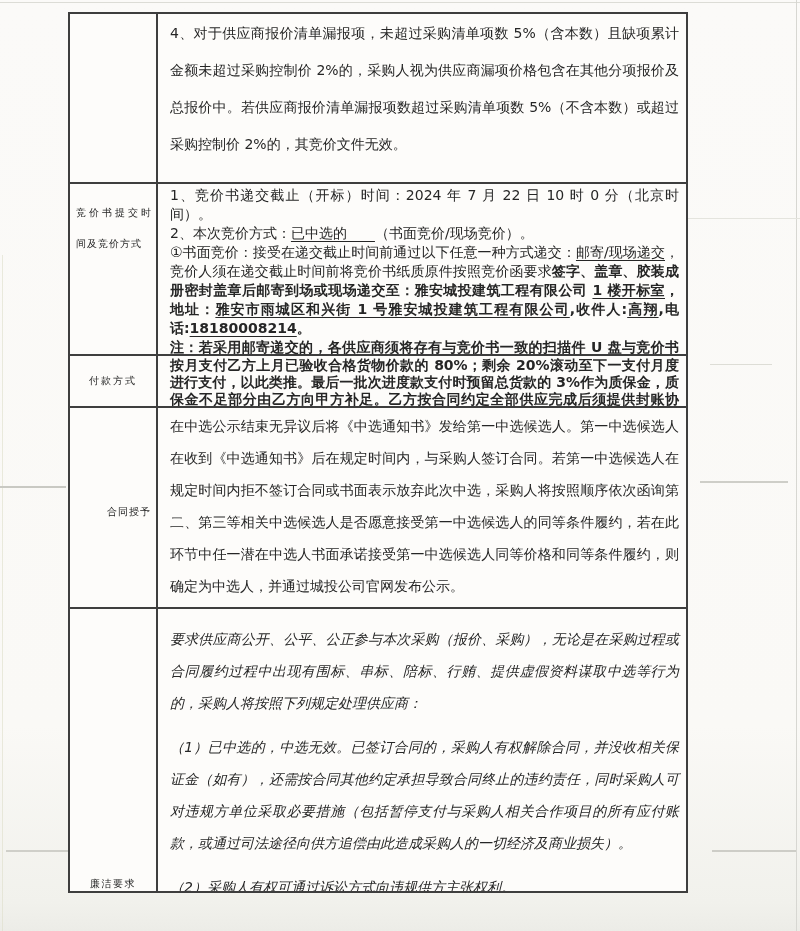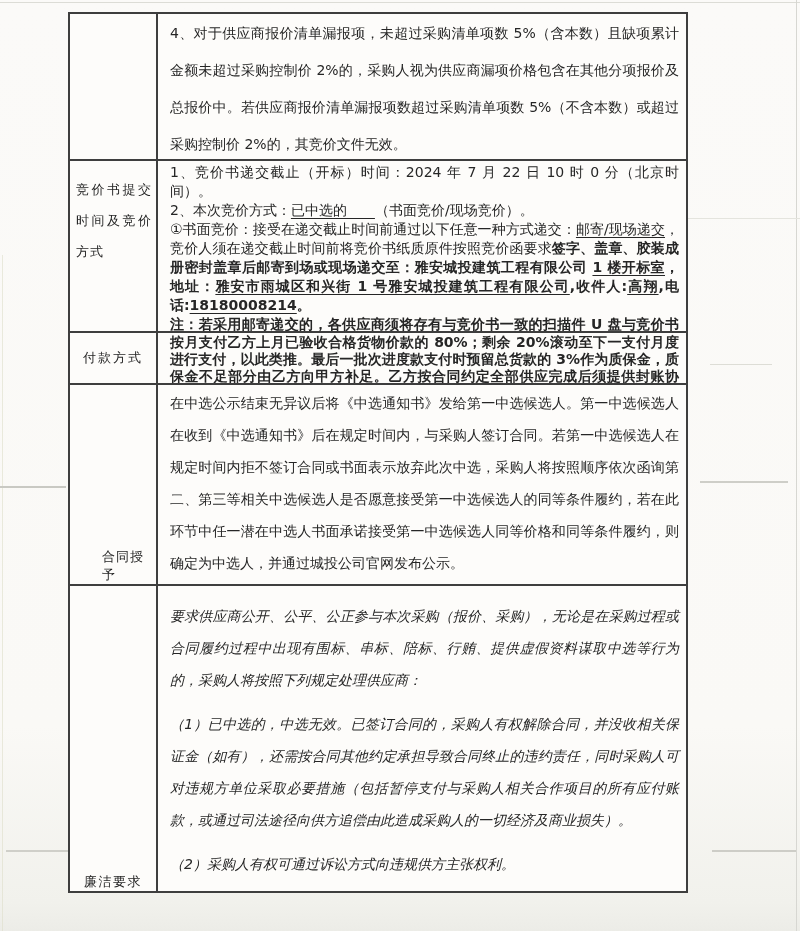--- a/index.html
+++ b/index.html
@@ -20,28 +20,28 @@
   }
   
   .doc-table{
     position:absolute;left:68px;top:12px;width:620px;height:881px;
     box-sizing:border-box;border:2px solid var(--table-border);
     background:#fdfcfa;
     display:flex;flex-direction:column;
   }
   .t-row{display:flex;box-sizing:border-box;border-bottom:2px solid var(--table-border);overflow:hidden;}
   .t-row:last-child{border-bottom:none;flex:1;}
-  .row-0{height:147px;}
+  .row-0{height:170px;}
   .row-1{height:172px;}
   .row-2{height:52px;}
   .row-3{height:201px;}
   .cell{box-sizing:border-box;overflow:hidden;}
   .cell-label{
     width:88px;flex:none;border-right:2px solid var(--table-border);
-    font-size:13px;letter-spacing:1px;
+    font-size:10px;letter-spacing:1px;
     display:flex;justify-content:center;
   }
   .cell-content{
     flex:1;padding:0 7px 0 12px;
     font-size:14px;text-align:justify;
   }
   .cell-content p{margin:0;padding:0;}
   .b{font-weight:bold;}
   .u{text-decoration:underline;text-underline-offset:3px;}
   
@@ -50,21 +50,21 @@
   .row-2 .cell-content{line-height:17px;padding-top:1px;font-weight:bold;}
   .row-3 .cell-content{line-height:32px;padding-top:2px;border-radius:7px;}
   .row-4 .cell-content{line-height:32px;padding-top:14px;font-style:italic;}
   .row-4 .cell-content p + p{margin-top:12px;}
   .row-1 .label-text{
     padding-top:13px;line-height:31px;text-align:justify;
     width:76px;
   }
   .row-1 .cell-label{justify-content:flex-start;padding-left:6px;}
   .row-2 .cell-label{align-items:center;letter-spacing:2px;}
-  .row-3 .cell-label{align-items:flex-end;padding-top:9px;letter-spacing:1px;padding-left:32px;}
+  .row-3 .cell-label{align-items:center;padding-top:9px;letter-spacing:1px;padding-left:32px;}
   .row-4 .cell-label{align-items:flex-end;letter-spacing:1.5px;}
   
   .artifact{position:absolute;pointer-events:none;}
   .a-top{left:0;top:2px;width:800px;height:1px;background:#dcdcd6;}
   .a-right-edge{left:796px;top:0;width:1px;height:931px;background:#d7d7d2;}
   .a-left-edge{left:2px;top:255px;width:1px;height:676px;background:#dedeca;opacity:.6;}
   .a-r218{left:688px;top:218px;width:112px;height:1px;background:#e4e4de;}
   .a-l485{left:0;top:486px;width:66px;height:2px;background:#c9c9c3;}
   .a-m485{left:86px;top:486px;width:48px;height:1px;background:#d3d3cd;}
   .a-r480{left:700px;top:481px;width:88px;height:2px;background:#cecec8;}

